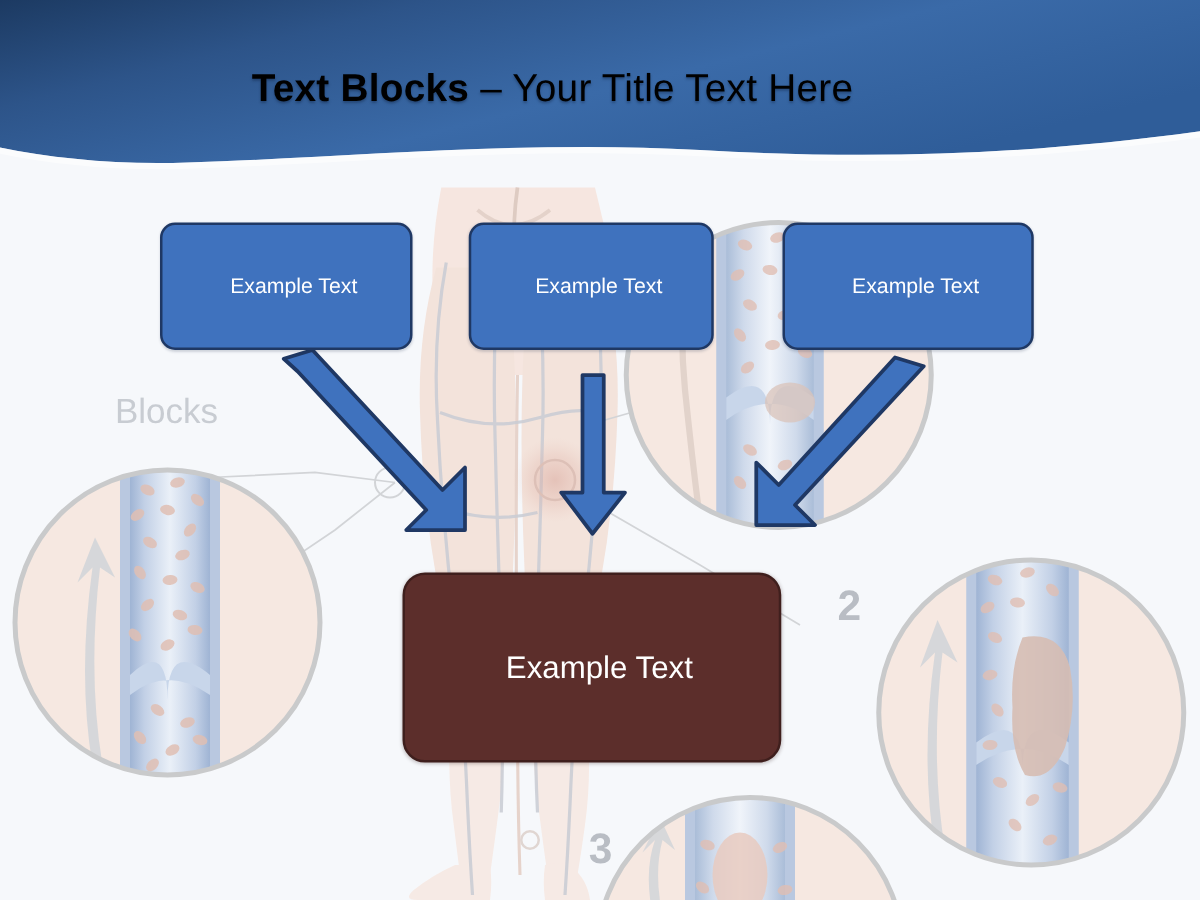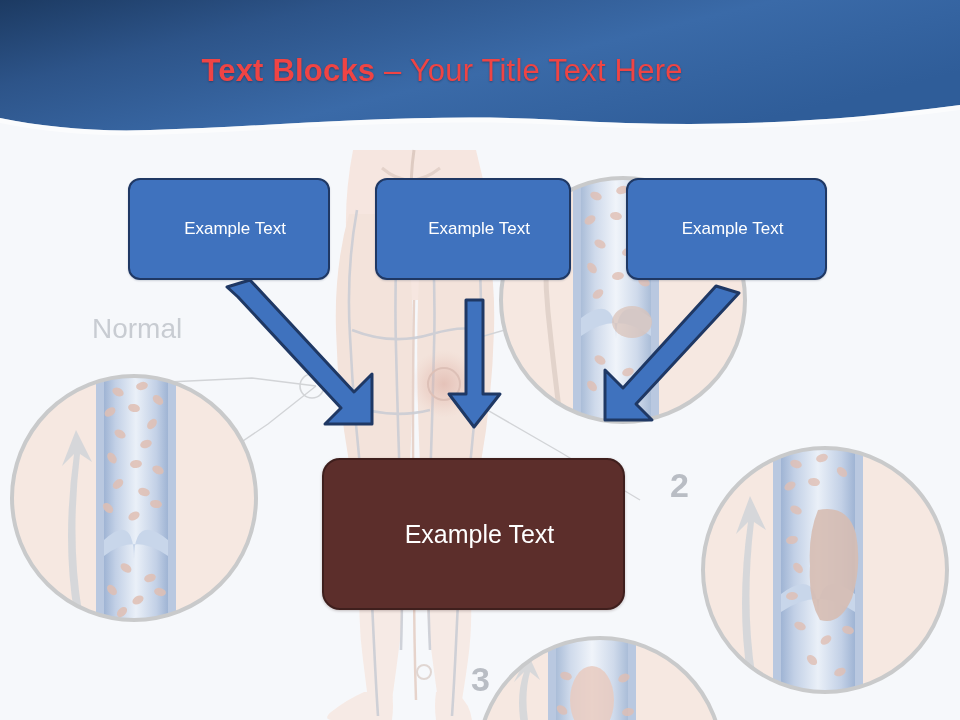--- a/index.html
+++ b/index.html
@@ -37,21 +37,21 @@
     height: 140px;
     z-index: 5;
   }
   #title-text {
     position: absolute;
     left: 0;
     top: 52px;
     width: 884px;
     text-align: center;
     z-index: 6;
-    color: #ef4444;
+    color: #000000;
     font-size: 31px;
     line-height: 38px;
     letter-spacing: 0.2px;
     white-space: nowrap;
     text-shadow: 0 1px 2px rgba(8,24,48,0.35);
   }
   #title-text .t-bold { font-weight: bold; }
   #title-text .t-reg  { font-weight: normal; }
 
   
@@ -319,21 +319,21 @@
           <ellipse cx="628" cy="712" rx="6" ry="4" transform="rotate(-10 628 712)"></ellipse>
         </g>
         <path d="M524 740 Q514 700 524 672 L514 682 L528 654 L540 680 L530 672 Q522 702 532 740 Z" fill="#d4d6d9" opacity="0.9"></path>
       </g>
       <circle cx="600" cy="760" r="122" fill="none" stroke="#c9cacb" stroke-width="4"></circle>
     </g>
 
     <circle cx="424" cy="672" r="7" fill="none" stroke="#e0d6d2" stroke-width="2"></circle>
   </svg>
 
-  <div class="illus-label" id="label-normal">Normal</div>
+  <div class="illus-label" id="label-normal">Blocks</div>
   <div class="num-label" id="label-2">2</div>
   <div class="num-label" id="label-3">3</div>
 
   <svg id="arrows" viewBox="0 0 960 720">
 
     <g>
       <path d="M227 287 L250 280 L354 392 L372 374 L372 424 L325 424 L341 408 L238 297 Z" fill="#3f72be" stroke="#1f3864" stroke-width="3" stroke-linejoin="round"></path>
     </g>
 
     <g>

